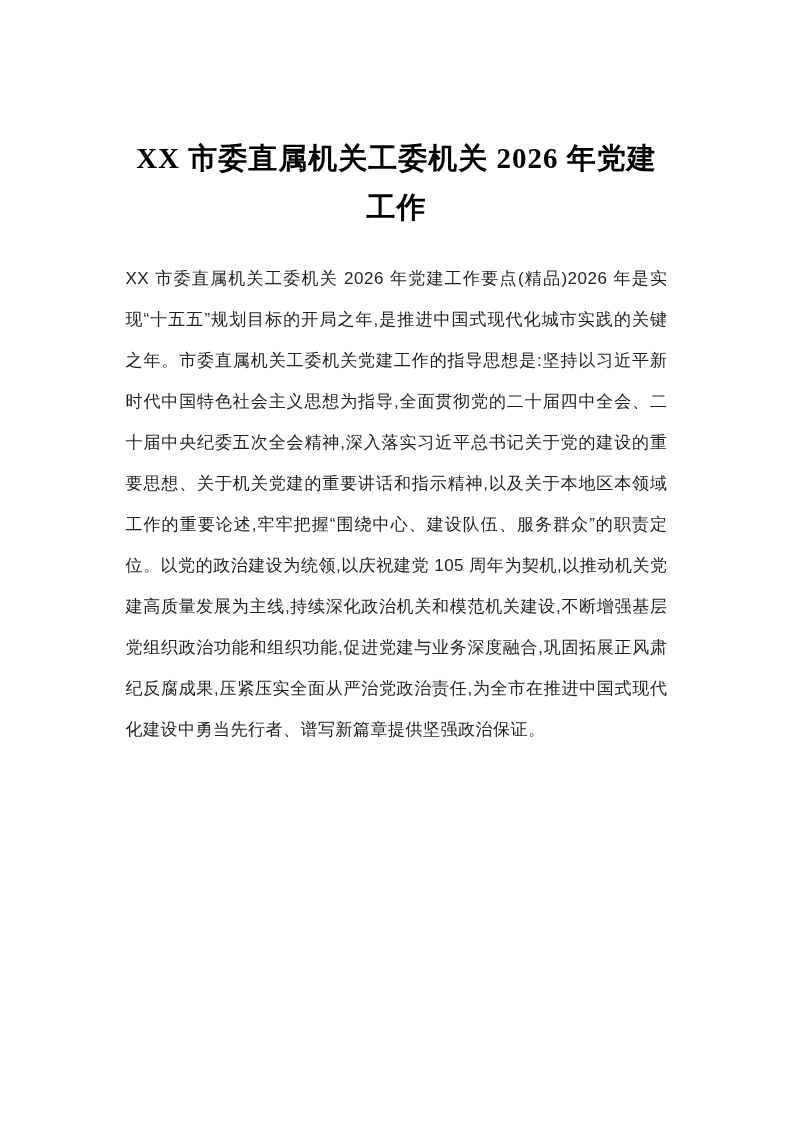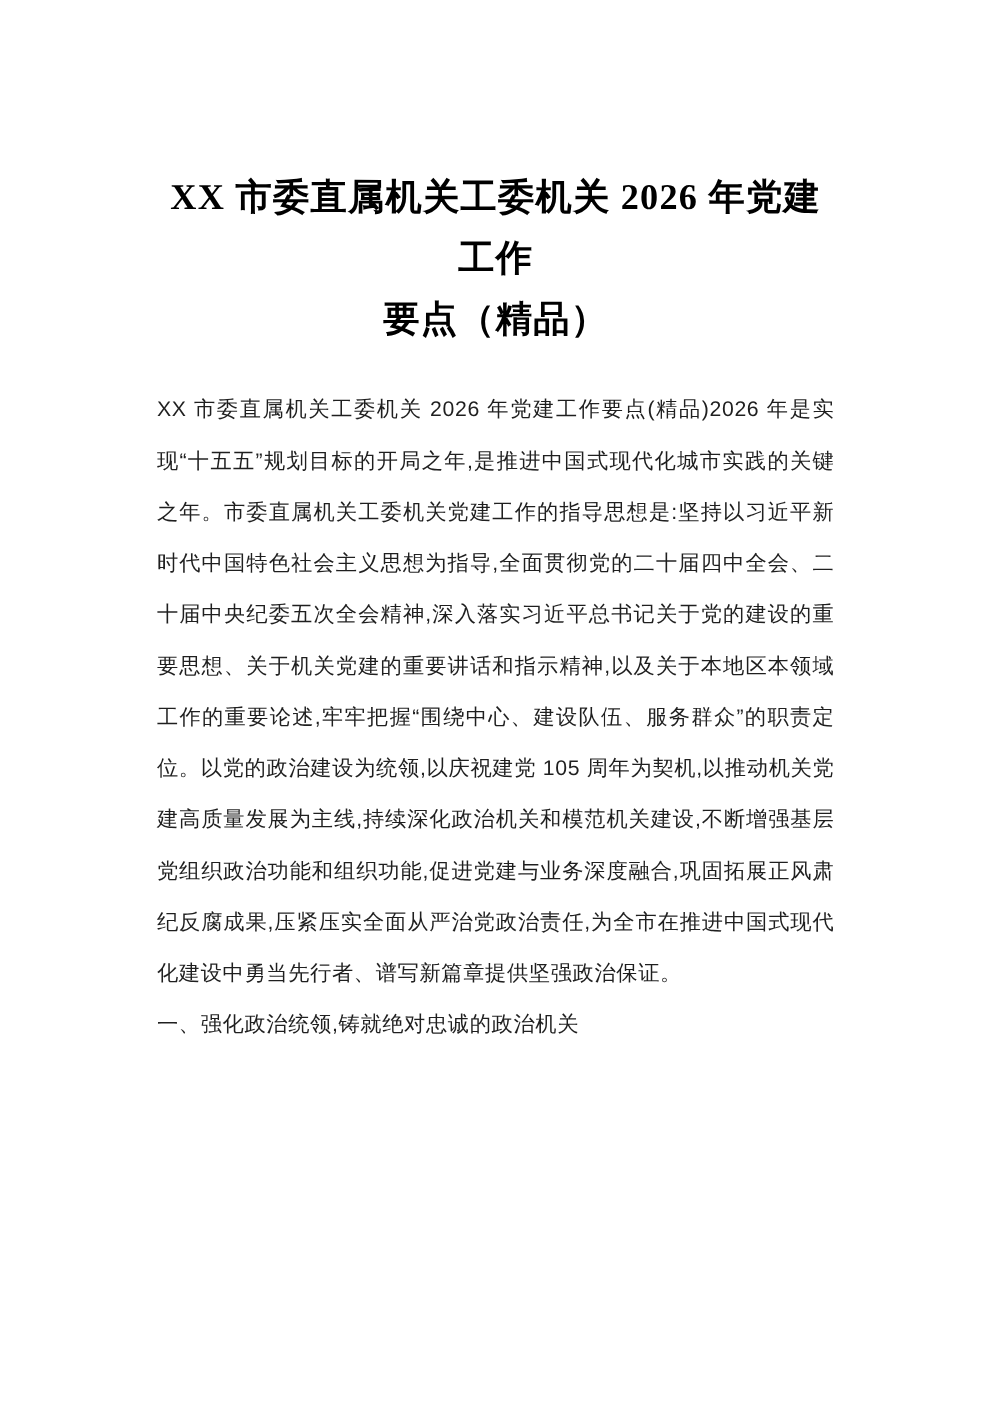--- a/index.html
+++ b/index.html
@@ -44,20 +44,18 @@
     
     text-align: left;
   }
 </style>
 </head>
 <body>
 
 <div class="page">
   <div class="doc-title">
     <div>XX 市委直属机关工委机关 2026 年党建工作</div>
-    <div>要点（精品）</div>
   </div>
   <div class="doc-body">
 
   <p class="para body">XX 市委直属机关工委机关 2026 年党建工作要点(精品)2026 年是实现“十五五”规划目标的开局之年,是推进中国式现代化城市实践的关键之年。市委直属机关工委机关党建工作的指导思想是:坚持以习近平新时代中国特色社会主义思想为指导,全面贯彻党的二十届四中全会、二十届中央纪委五次全会精神,深入落实习近平总书记关于党的建设的重要思想、关于机关党建的重要讲话和指示精神,以及关于本地区本领域工作的重要论述,牢牢把握“围绕中心、建设队伍、服务群众”的职责定位。以党的政治建设为统领,以庆祝建党 105 周年为契机,以推动机关党建高质量发展为主线,持续深化政治机关和模范机关建设,不断增强基层党组织政治功能和组织功能,促进党建与业务深度融合,巩固拓展正风肃纪反腐成果,压紧压实全面从严治党政治责任,为全市在推进中国式现代化建设中勇当先行者、谱写新篇章提供坚强政治保证。</p>
-      <p class="para heading">一、强化政治统领,铸就绝对忠诚的政治机关</p>
     </div>
 </div>
 
 </body></html>

